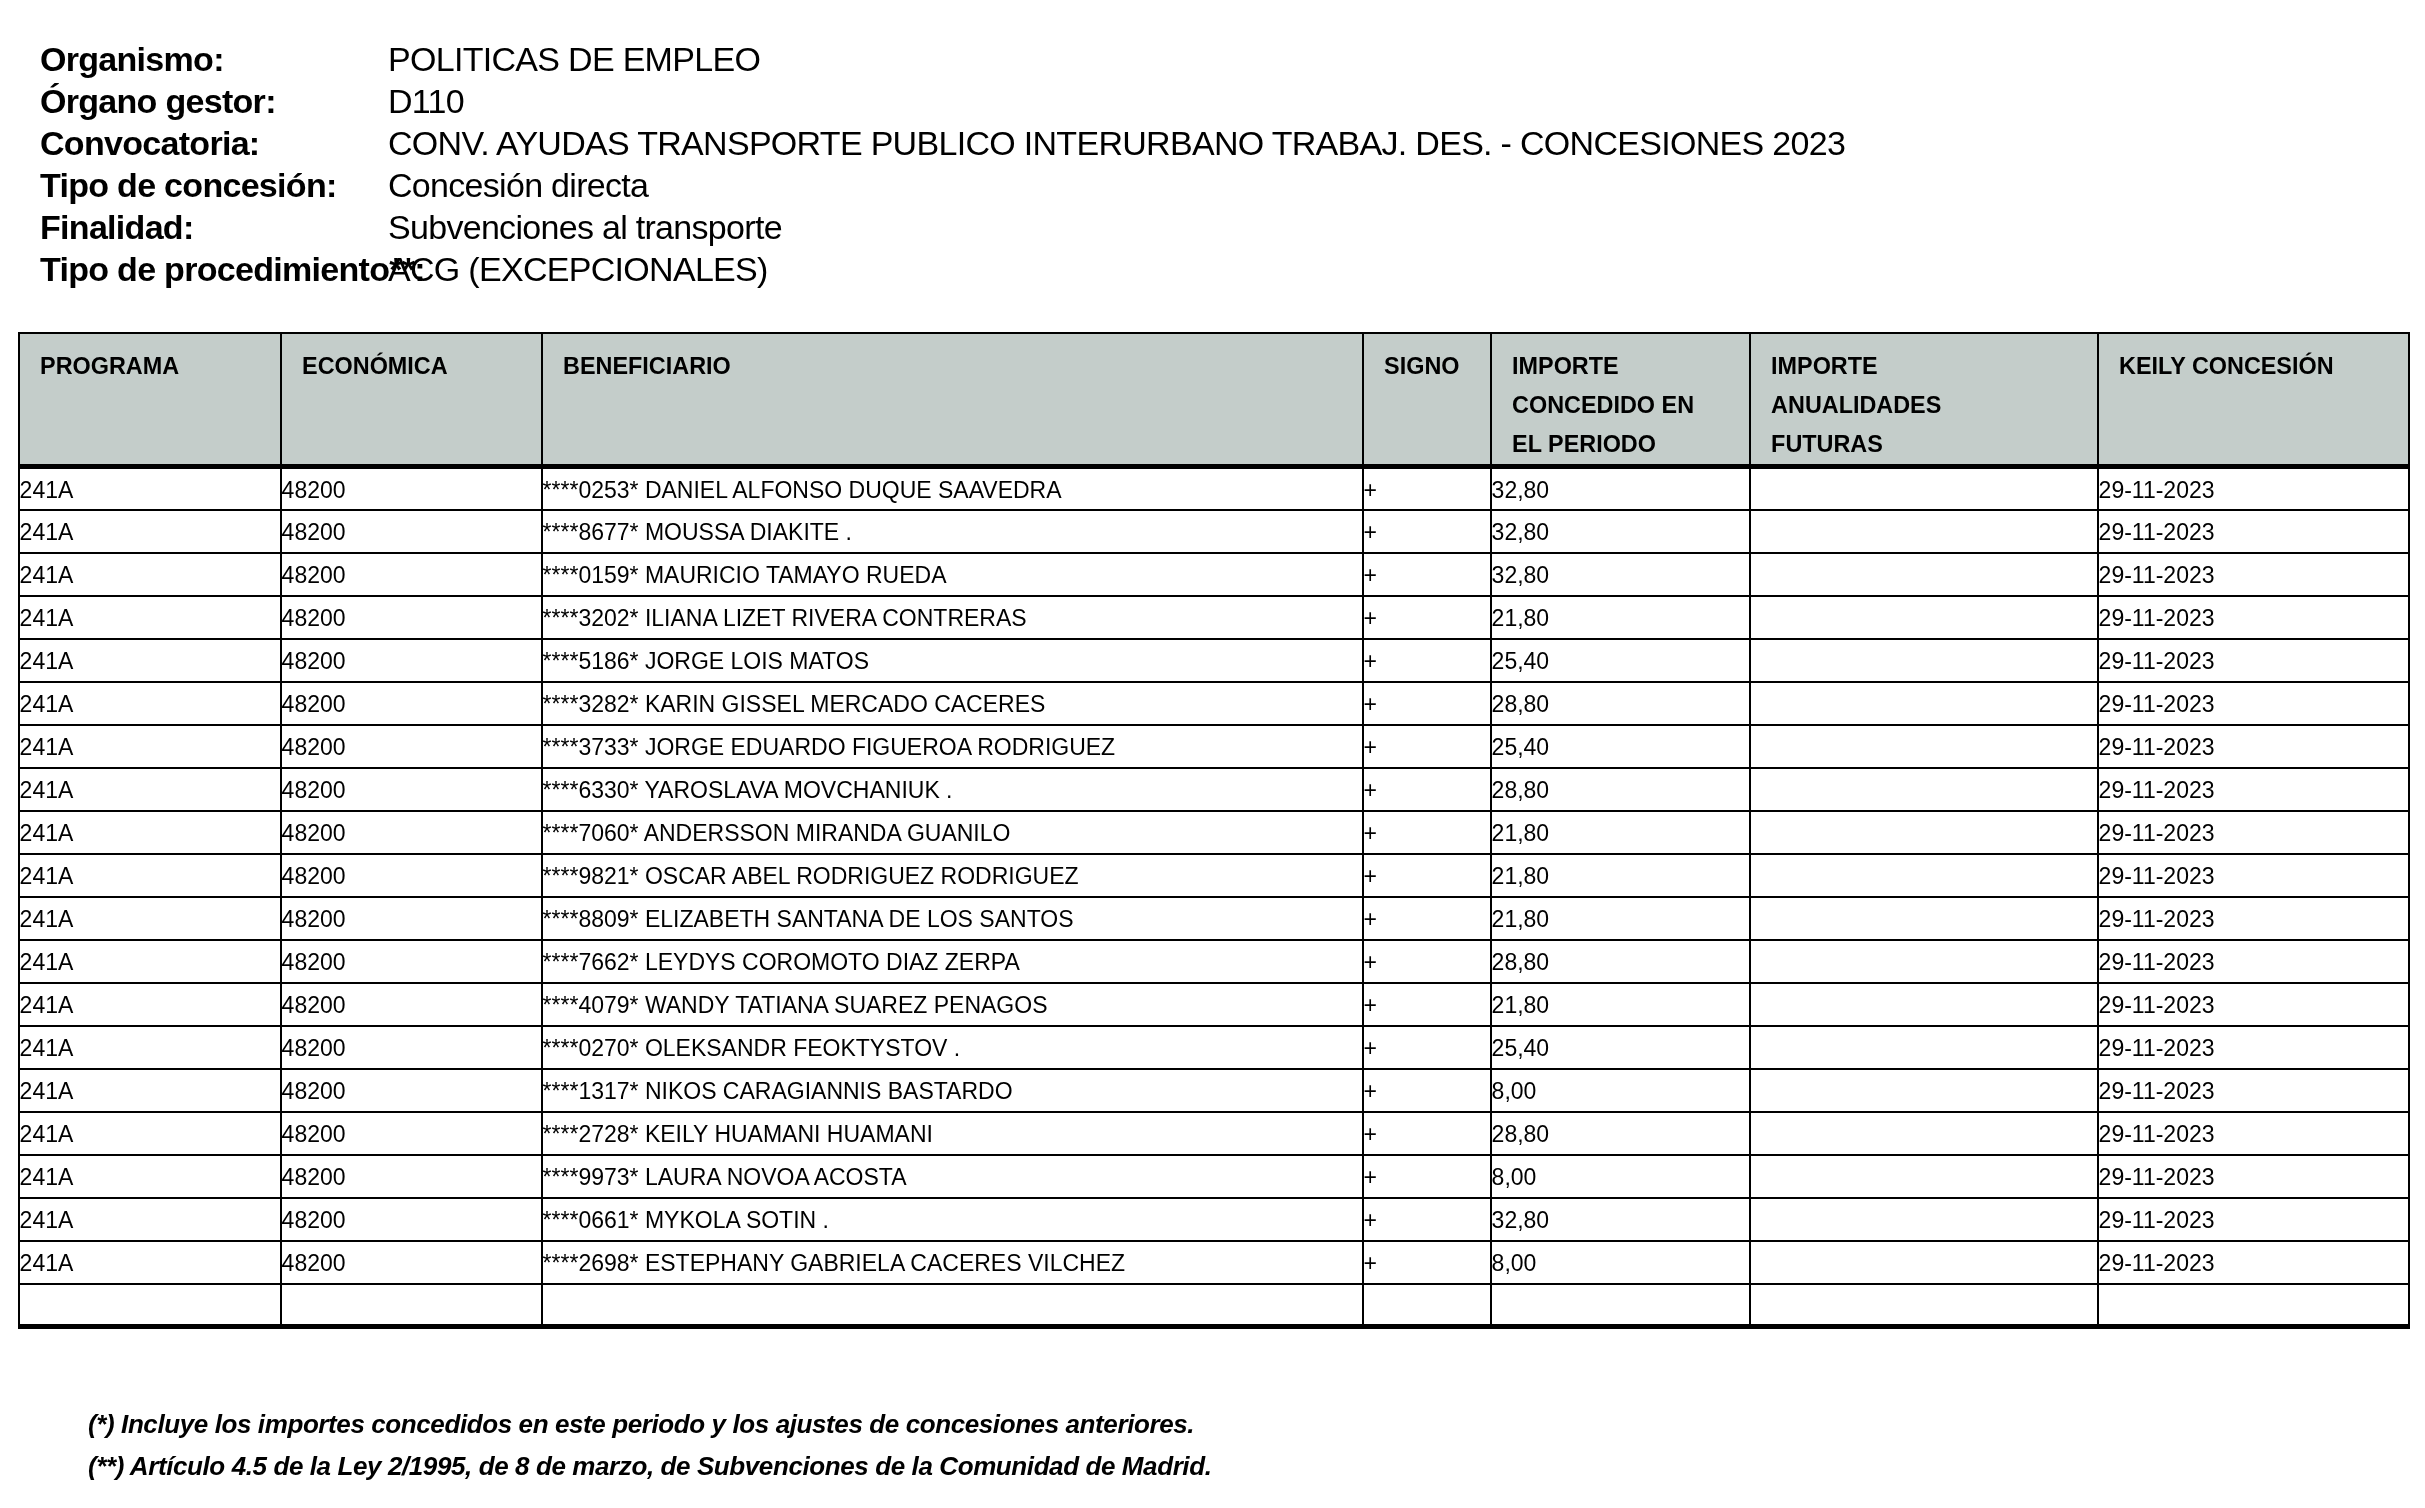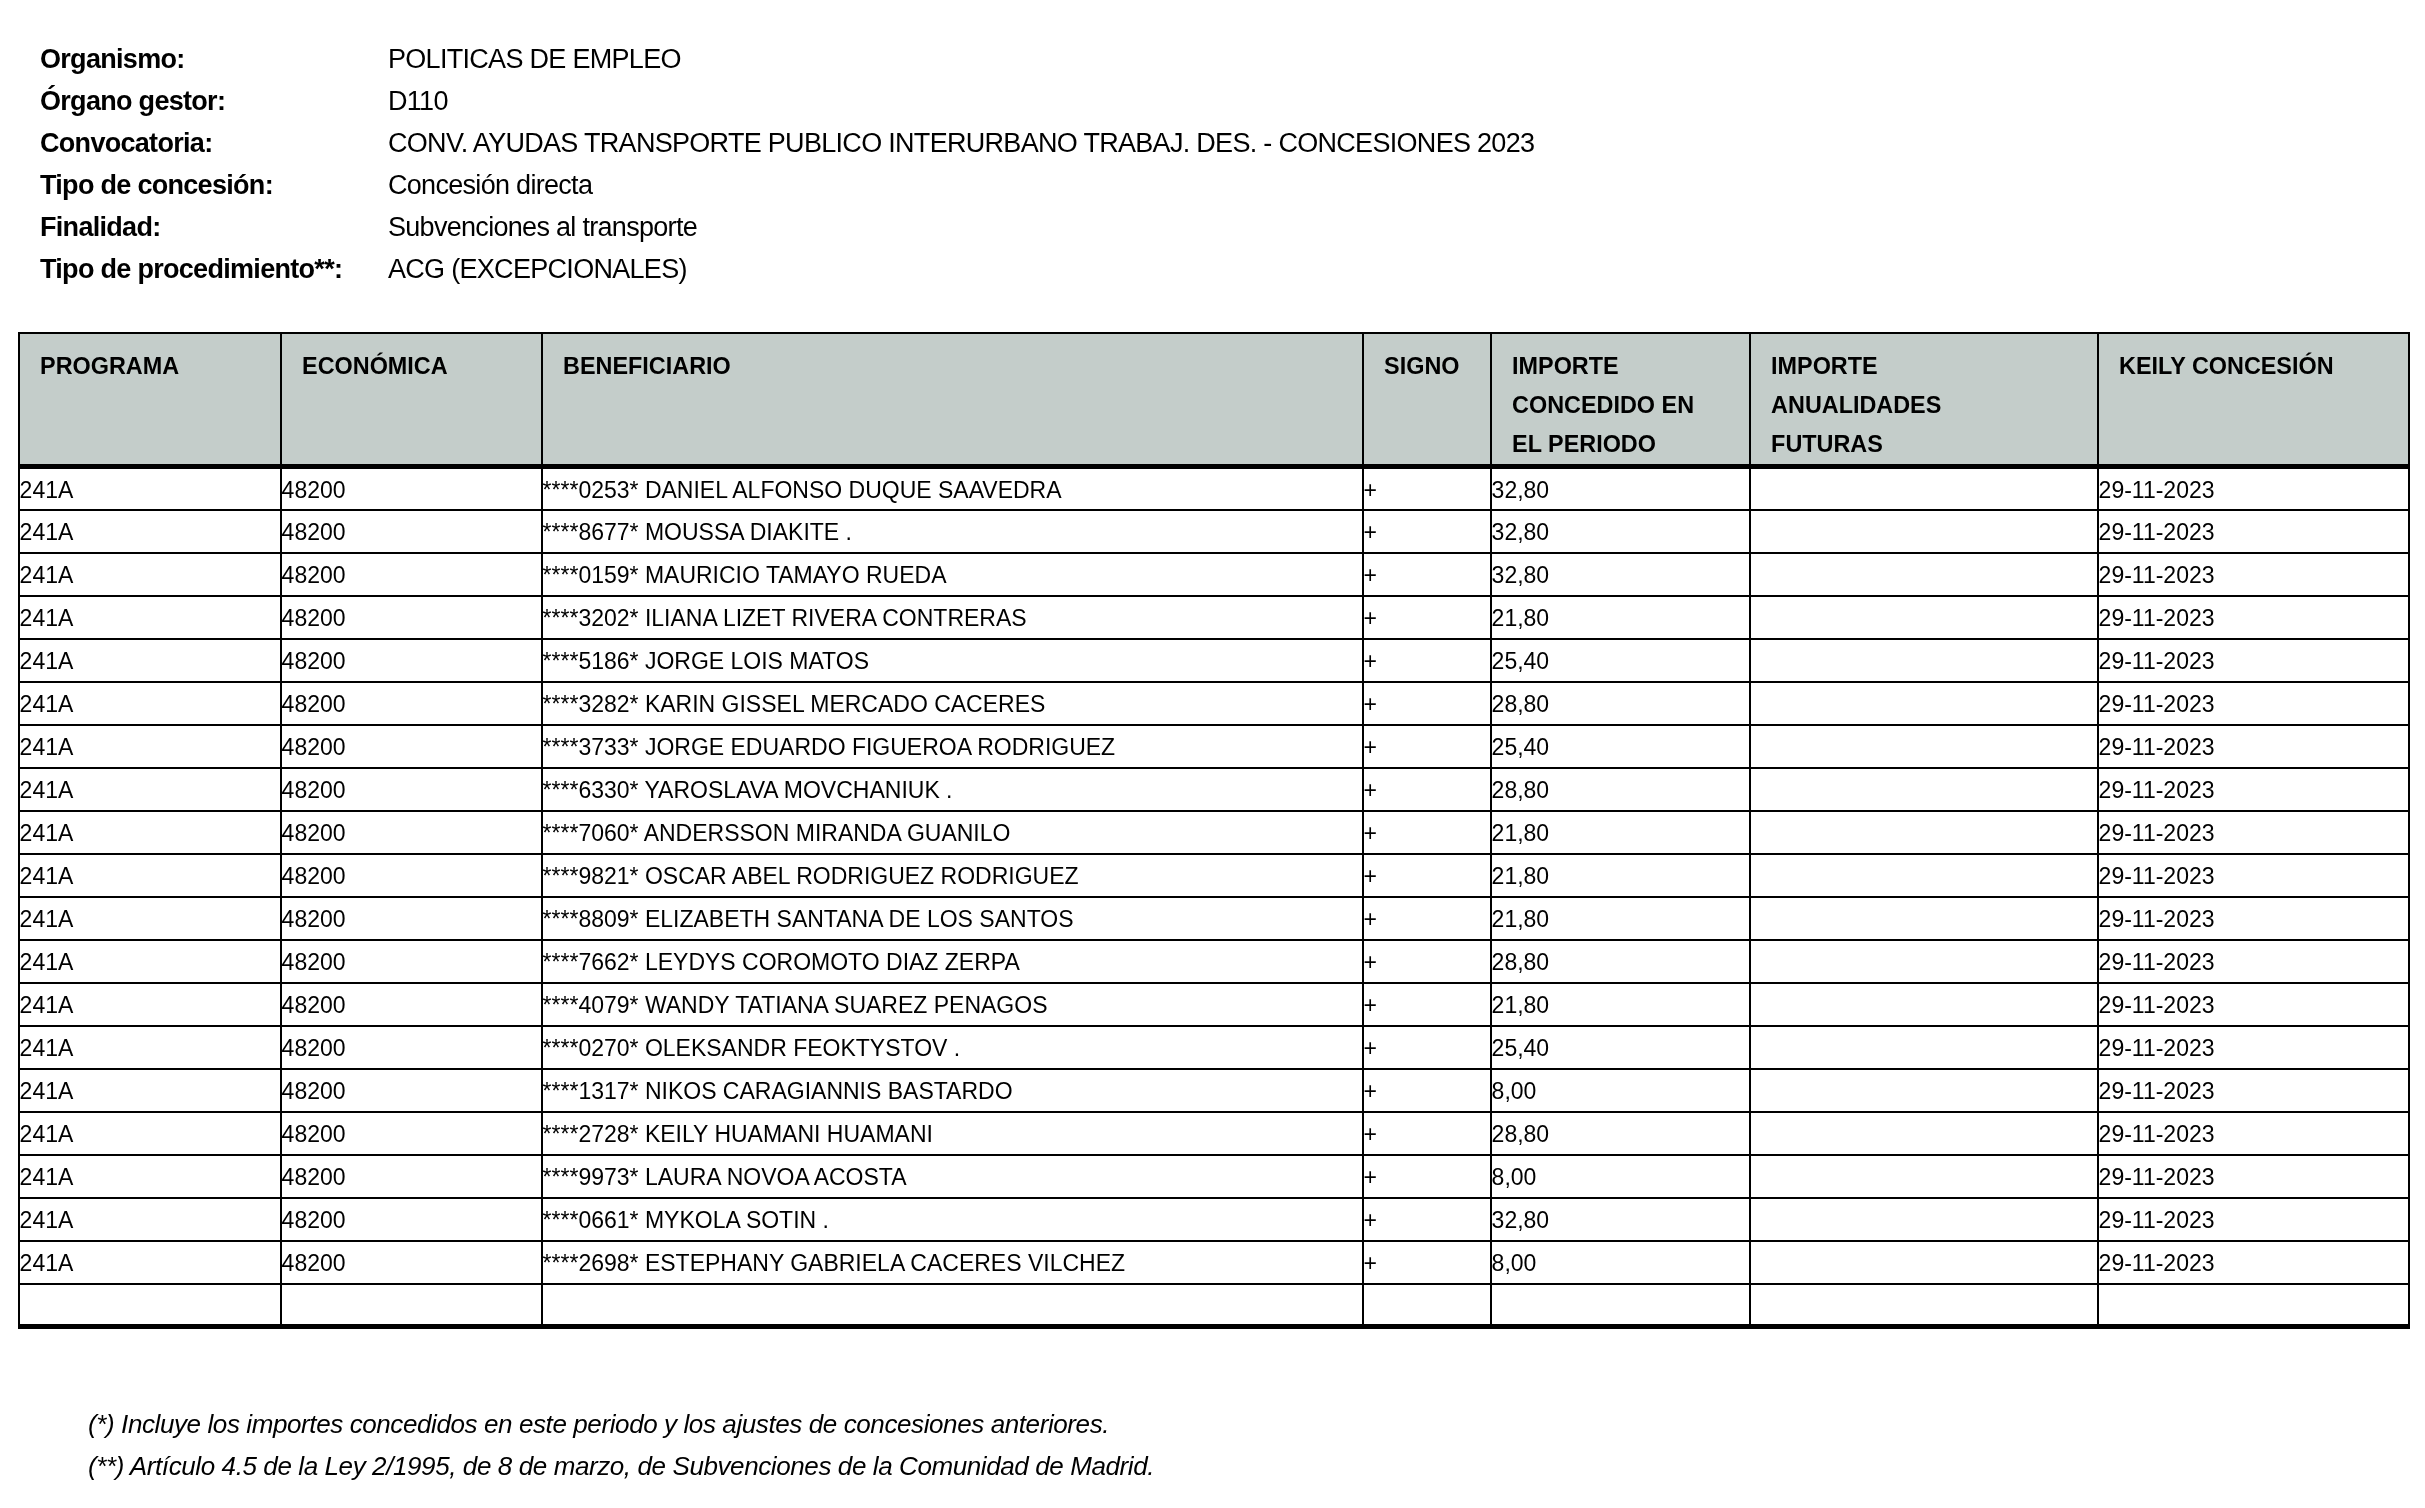--- a/index.html
+++ b/index.html
@@ -13,21 +13,21 @@
     width:2426px;height:1509px;
     background:var(--page-bg);
     font-family:"Liberation Sans", sans-serif;
     color:var(--text-color);
   }
   .canvas{position:relative;width:2426px;height:1509px;overflow:hidden;}
 
   
   .meta{
     position:absolute;left:40px;top:38px;
-    font-size:27px;line-height:42px;letter-spacing:-0.7px;
+    font-size:34px;line-height:42px;letter-spacing:-0.7px;
     white-space:nowrap;
   }
   .meta-row{display:flex;height:42px;align-items:center;}
   .meta-label{width:348px;font-weight:bold;flex:0 0 348px;}
   .meta-value{}
 
   
   table.grants{
     position:absolute;left:17.6px;top:332px;
     width:2390px;
@@ -62,21 +62,21 @@
   td.col-signo{padding-left:26px;}
   td.col-importe_concedido{text-align:left;padding-right:20.5px;}
   td.col-importe_anualidades{}
   td.col-fecha_concesion{padding-left:22px;}
   tr.spacer-row td{height:34px;padding:0;}
 
   
   .footnotes{
     position:absolute;left:88px;top:1403px;
     font-size:26px;line-height:42px;
-    font-weight:normal;font-style:italic;
+    font-weight:bold;font-style:italic;
     letter-spacing:-0.4px;white-space:nowrap;
   }
 </style>
 </head>
 <body>
 
 <div class="canvas">
 
   <div class="meta">
       <div class="meta-row">

